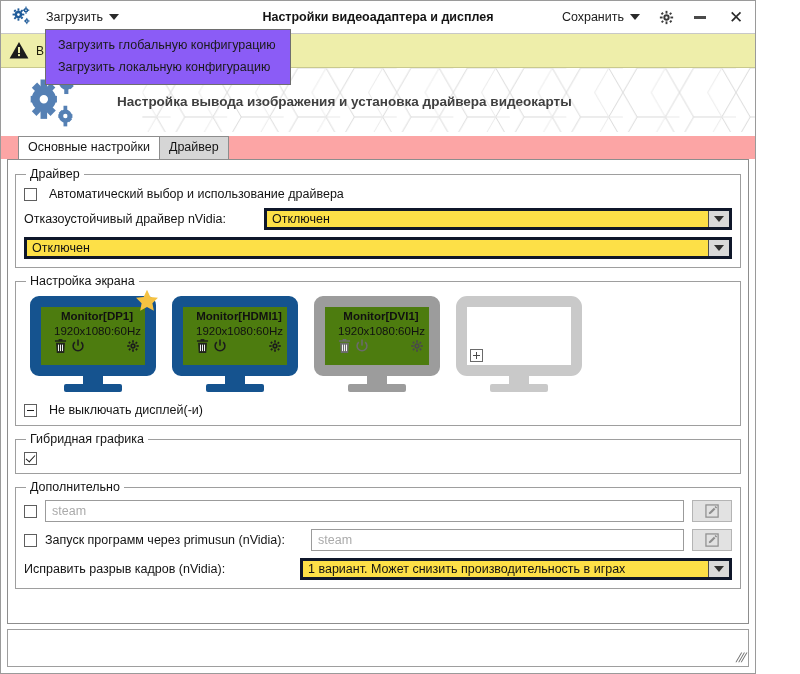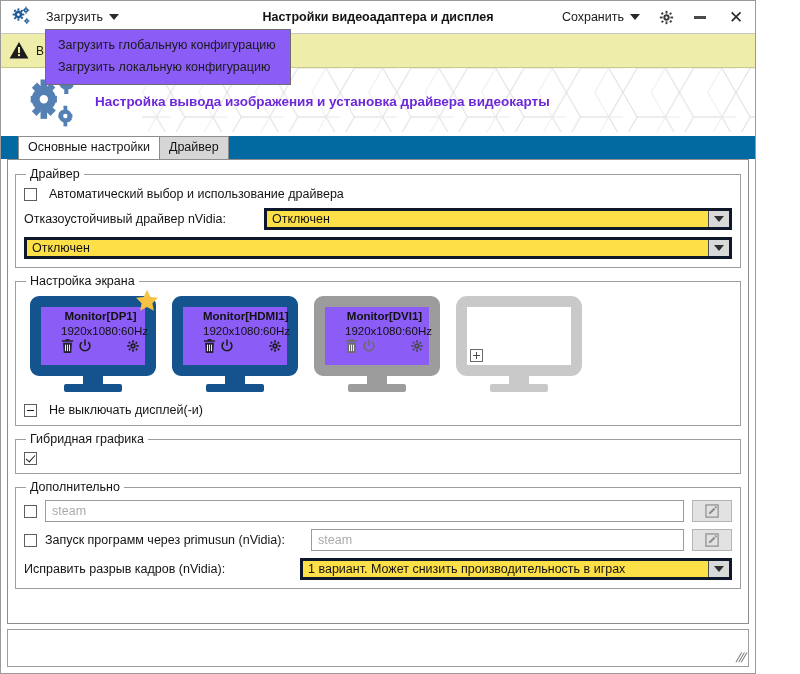--- a/index.html
+++ b/index.html
@@ -113,34 +113,34 @@
     position: relative;
     display: flex;
     align-items: center;
     overflow: hidden;
     border-bottom: 1px solid #ffffff;
   }
   .hexlayer { position: absolute; inset: 0; opacity: .55; }
   .banner-gears { width: 66px; height: 60px; margin-left: 22px; z-index: 2; flex:0 0 auto;}
   .banner-title {
     z-index: 2;
-    margin-left: 6px;
+    margin-left: 28px;
     font-size: 13.5px;
     font-weight: 700;
-    color: #6d28d9;
+    color: #404040;
   }
 
   
   .tabstrip {
     display: flex;
     align-items: flex-end;
     padding-left: 17px;
     height: 23px;
     min-height: 23px;
-    background: #0369a1;
+    background: #fca5a5;
     position: relative;
     z-index: 5;
   }
   .tab {
     border: 1px solid #8d8d8d;
     border-bottom: none;
     padding: 3px 9px 4px 9px;
     font-size: 12.5px;
     background: #d6d6d6;
     color: #141414;
@@ -276,24 +276,24 @@
   }
   .mon {
     position: relative;
     width: 126px;
     height: 98px;
   }
   .mon-body {
     width: 126px; height: 80px;
     border-radius: 9px;
     border: 11px solid #15538f;
-    background: #8b5cf6;
+    background: #4d7c0f;
     box-sizing: border-box;
     position: relative;
-    padding: 3px 5px 0 20px;
+    padding: 3px 5px 0 13px;
   }
   .mon.gray .mon-body { border-color: #9c9c9c; }
   .mon-neck {
     width: 20px; height: 8px;
     background: #15538f;
     margin: 0 auto;
   }
   .mon-foot {
     width: 58px; height: 8px;
     border-radius: 2px;

